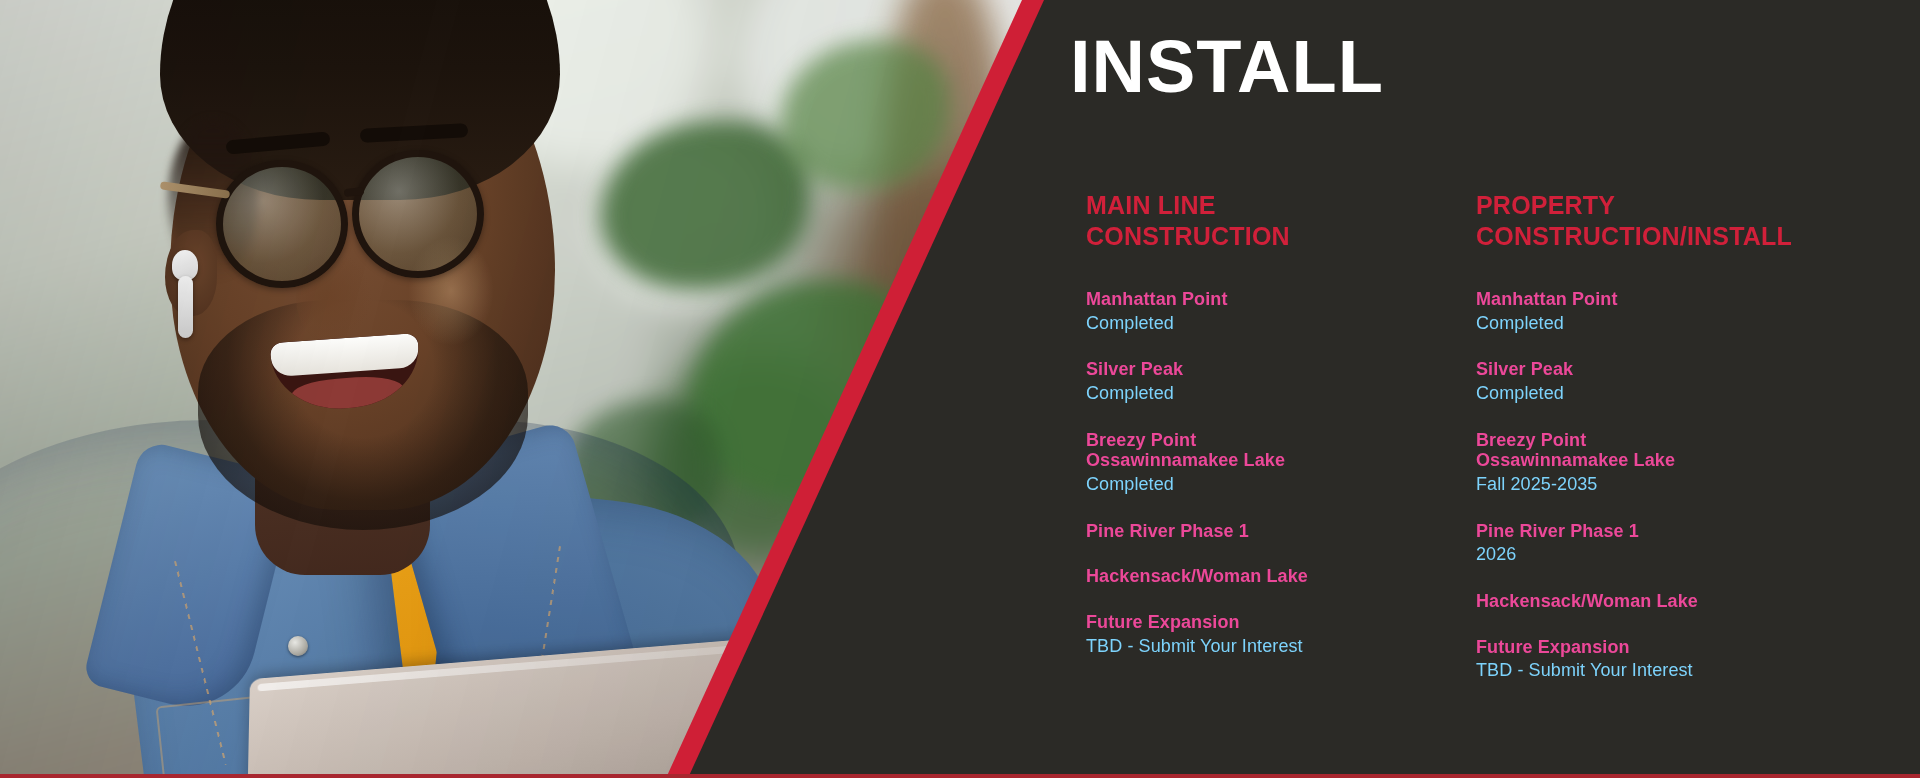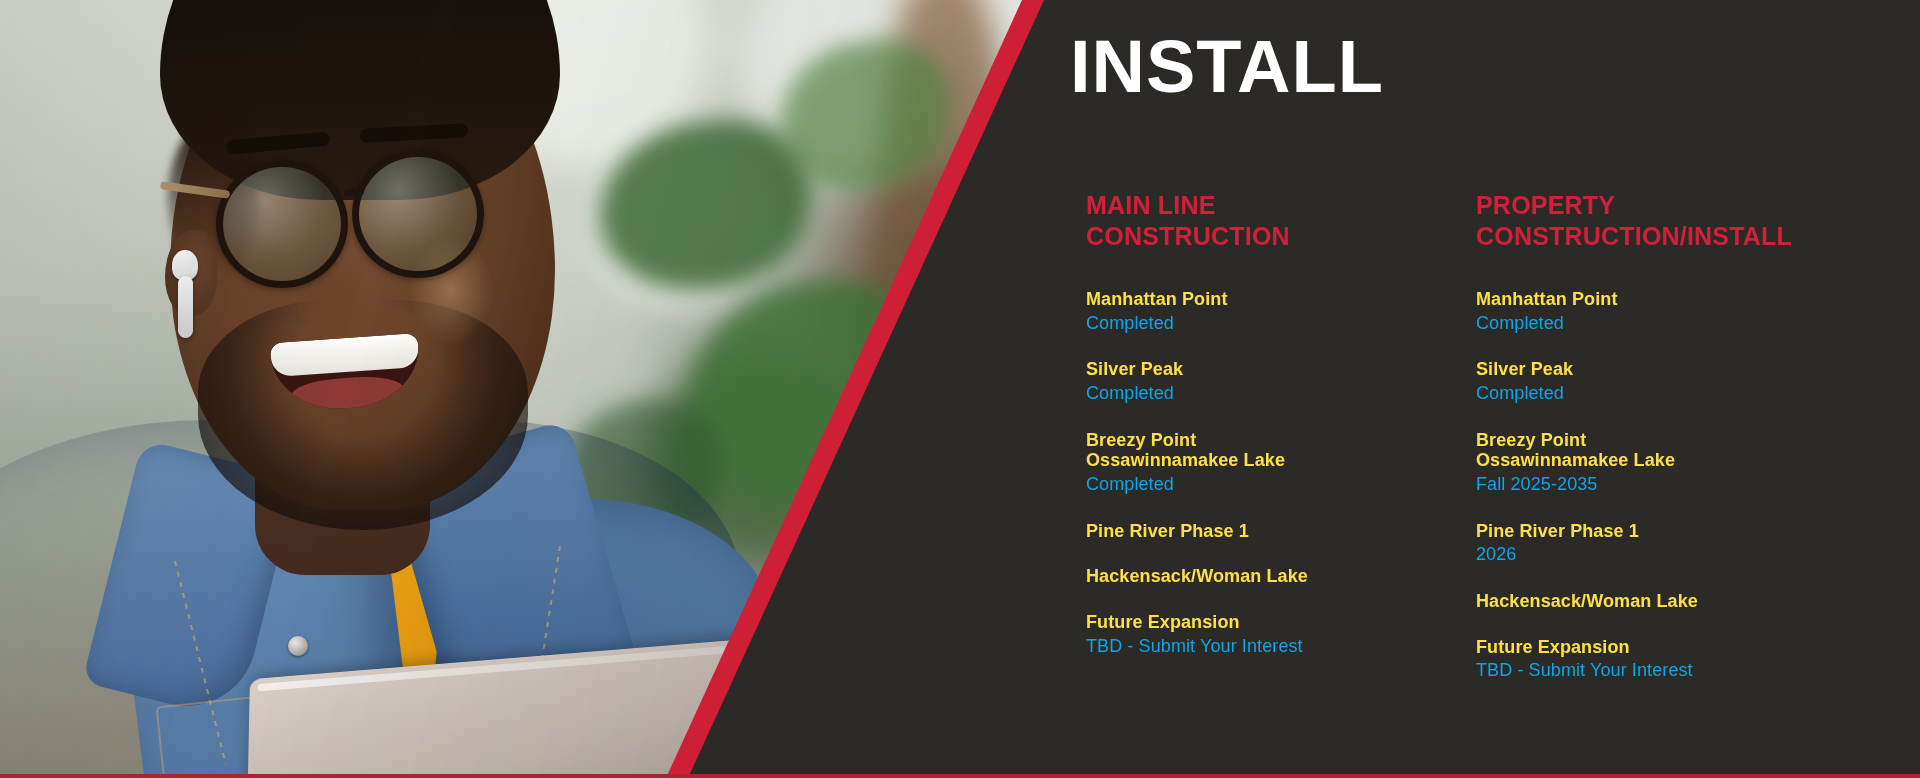--- a/index.html
+++ b/index.html
@@ -262,25 +262,25 @@
 
   .col-head {
     color:#d1203a; font-size:25px; font-weight:700;
     line-height:1.22; letter-spacing:.2px;
     margin-bottom:38px; white-space:pre-line;
   }
 
   .item { margin-bottom:25px; }
   .item:last-child { margin-bottom:0; }
   .item-name {
-    color:#fde047; font-size:18px; font-weight:700;
+    color:#ec4899; font-size:18px; font-weight:700;
     line-height:1.15; white-space:pre-line; letter-spacing:.1px;
   }
   .item-status {
-    color:#0ea5e9; font-size:18px; font-weight:400;
+    color:#7dd3fc; font-size:18px; font-weight:400;
     line-height:1.2; margin-top:3px; letter-spacing:.1px;
   }
 </style>
 </head>
 <body>
 
 <div id="stage">
 
   <div class="photo">
     <div class="bg-blur"></div>

